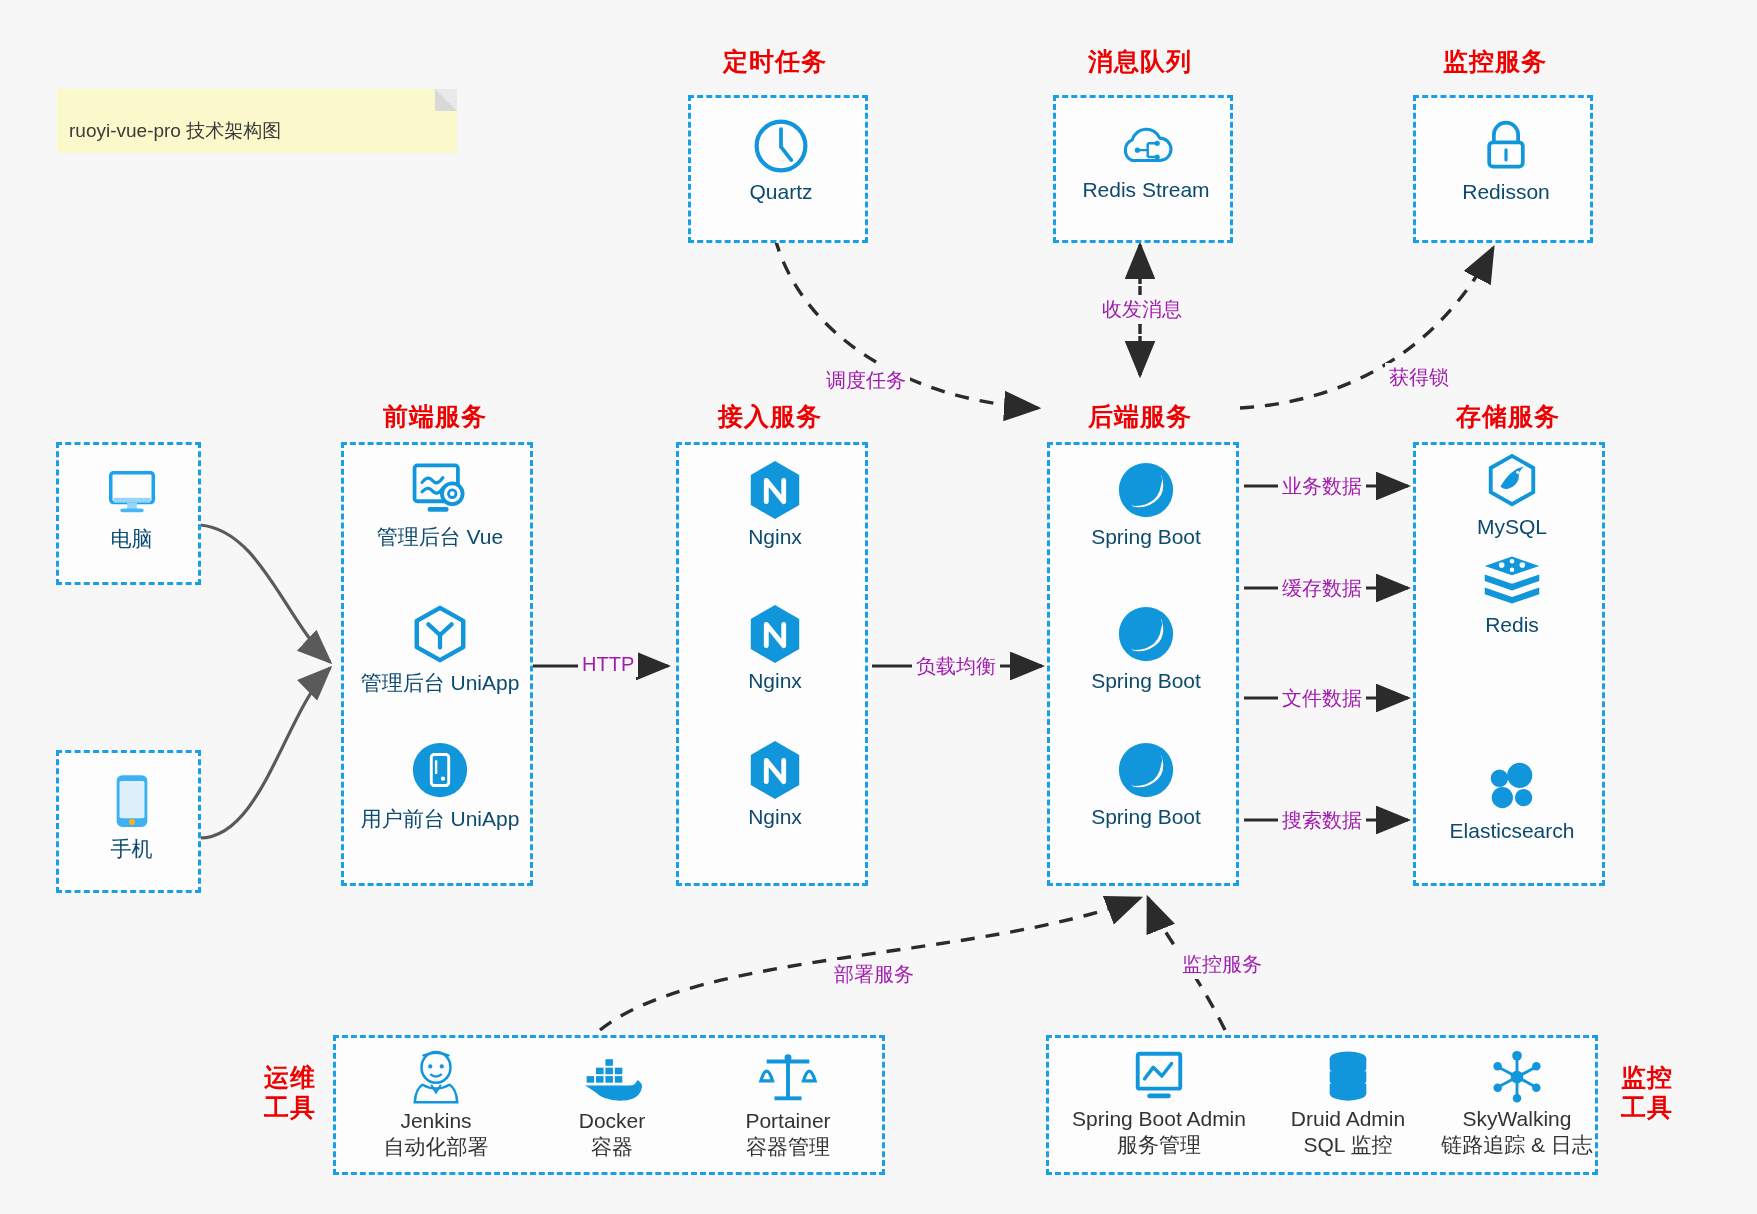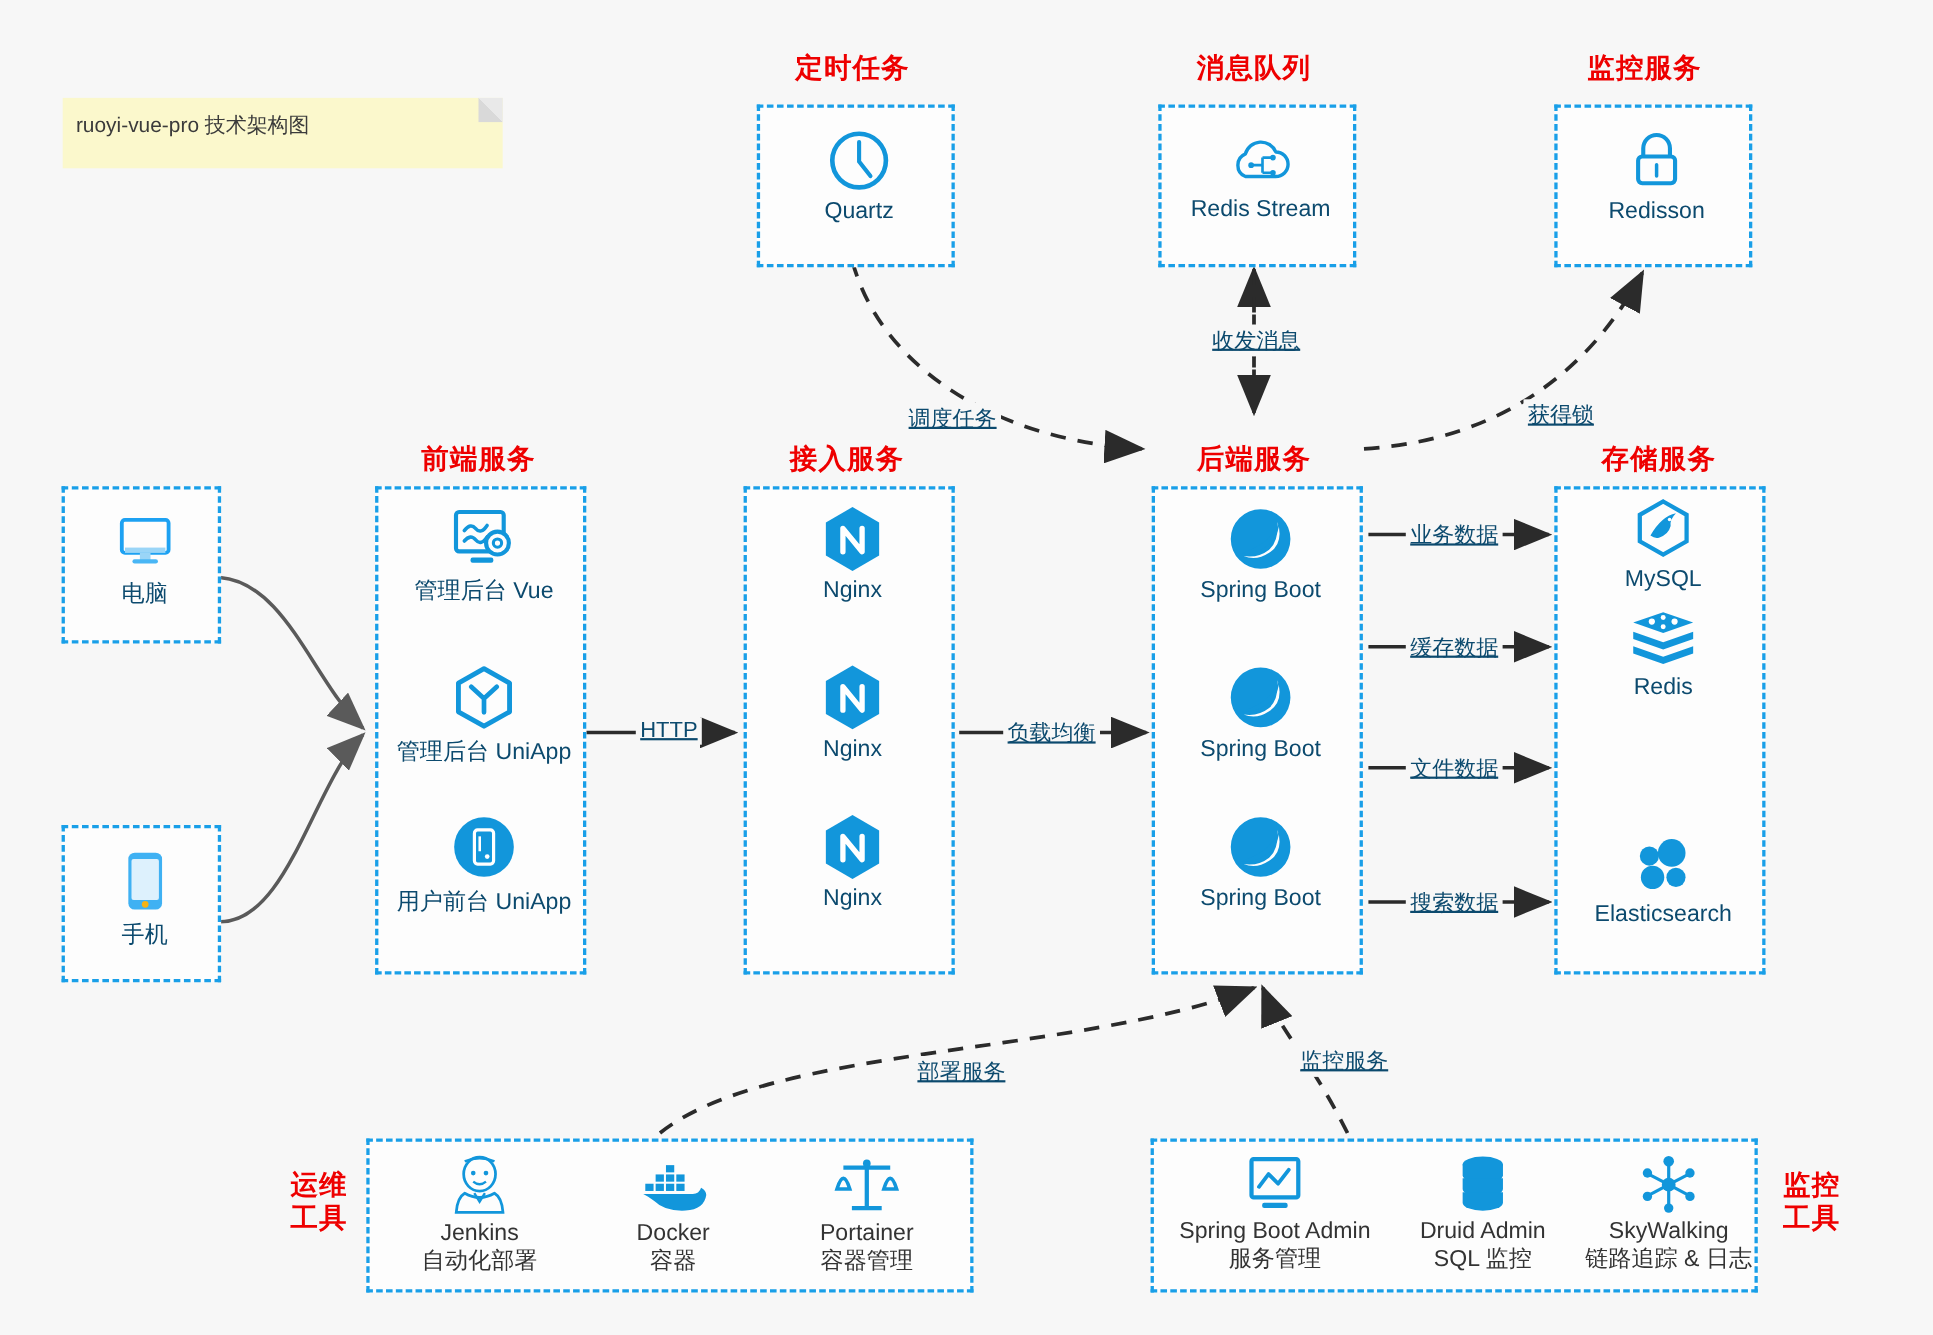--- a/index.html
+++ b/index.html
@@ -36,32 +36,32 @@
   .node .lbl2{
     font-size:21px;color:#333;white-space:nowrap;line-height:1.25;
   }
   .ic{display:block;margin:0 auto;}
 
   
   #note{
     position:absolute;left:57px;top:89px;width:400px;height:64px;
     background:#fbf8cc;
     font-size:19px;color:#3b3b3b;
-    padding:12px 14px 0 12px;box-sizing:border-box;line-height:1.45;
+    padding:28px 14px 0 12px;box-sizing:border-box;line-height:1.45;
   }
   #note .fold{
     position:absolute;right:0;top:0;width:22px;height:22px;
     background:linear-gradient(225deg,#e9e9e9 50%, #d9d9d9 50%);
   }
   #note div{white-space:nowrap;}
 
   
   .elbl{
-    position:absolute;font-size:20px;color:#0c4a6e;background:#f7f7f7;
-    padding:1px 4px;white-space:nowrap;text-decoration:underline;
+    position:absolute;font-size:20px;color:#a21caf;background:#f7f7f7;
+    padding:1px 4px;white-space:nowrap;
   }
   svg.layer{position:absolute;left:0;top:0;width:1757px;height:1214px;pointer-events:none;}
 </style>
 </head>
 <body>
 
 <div id="stage">
 
   <svg class="layer" viewBox="0 0 1757 1214">
     <defs>

